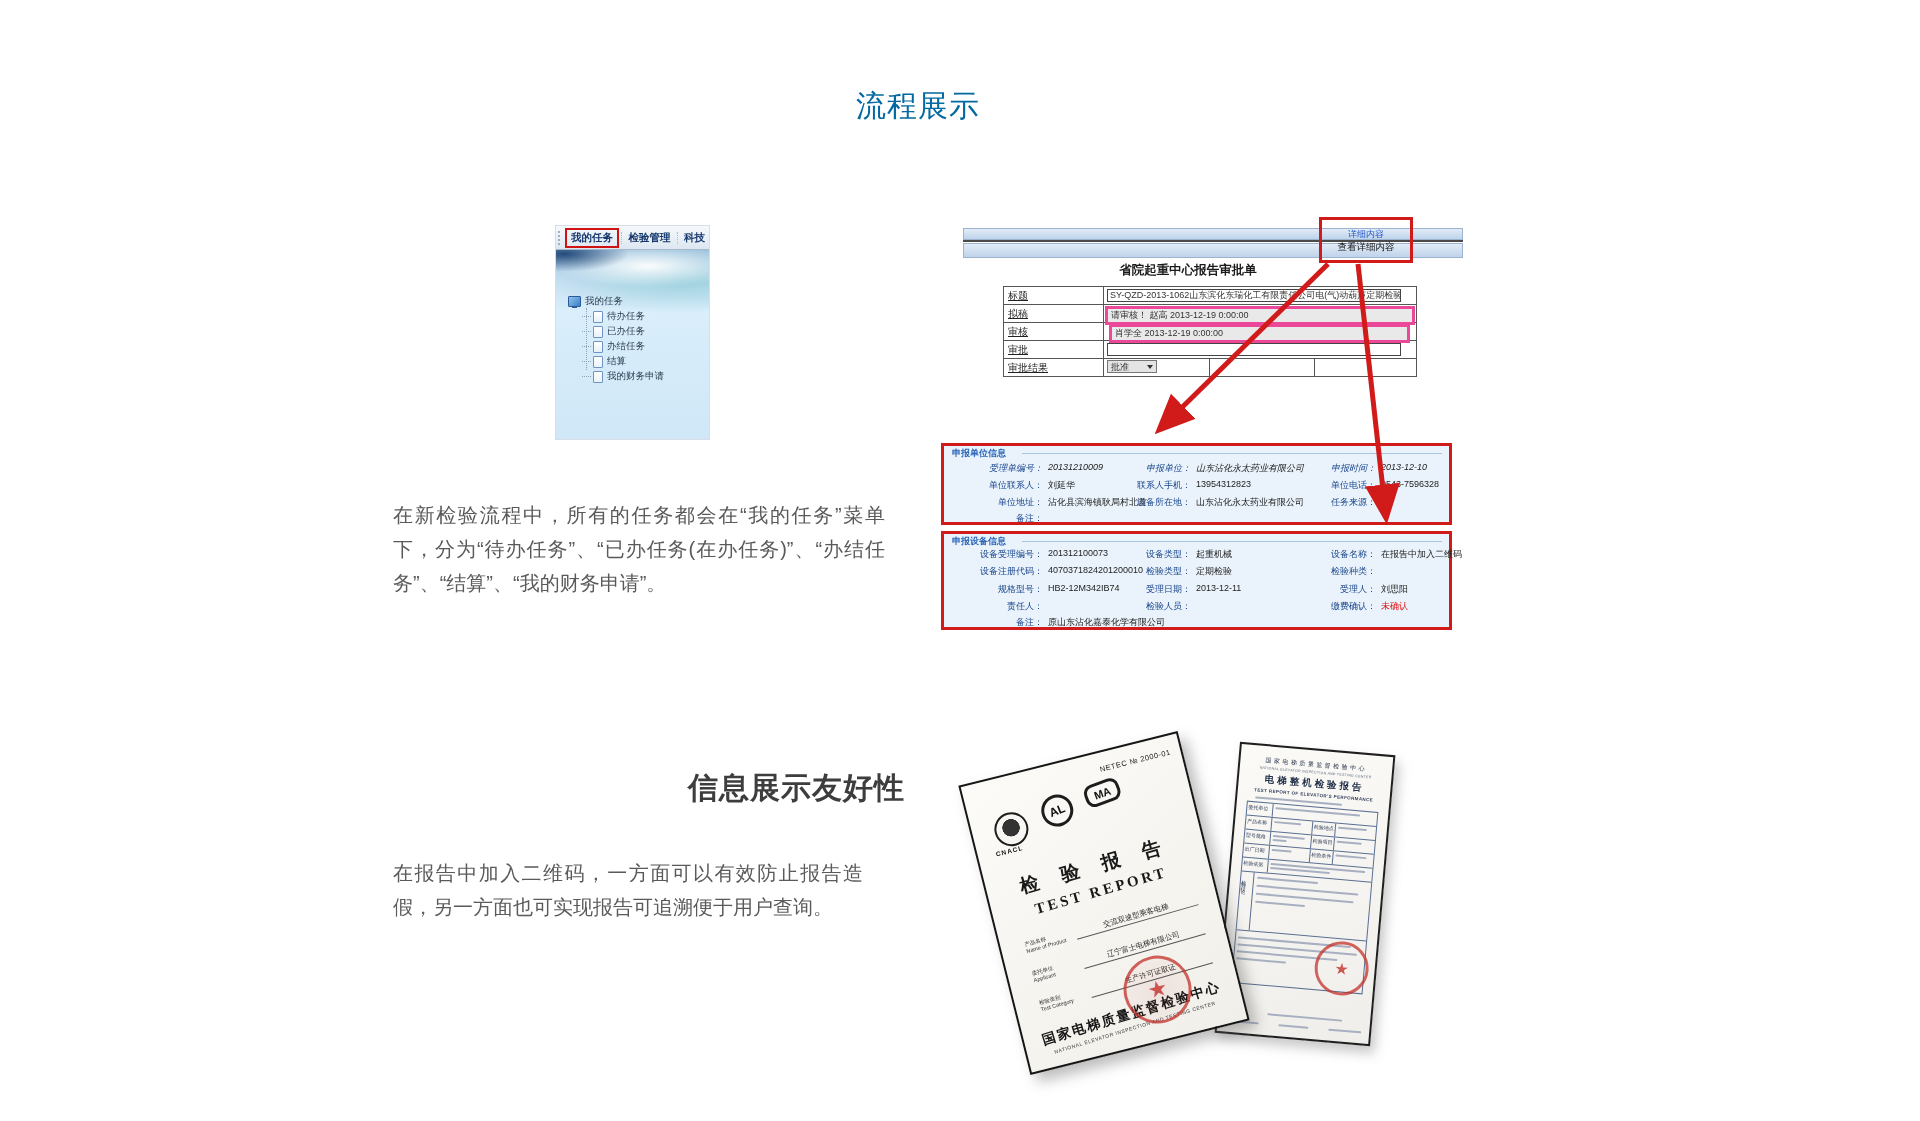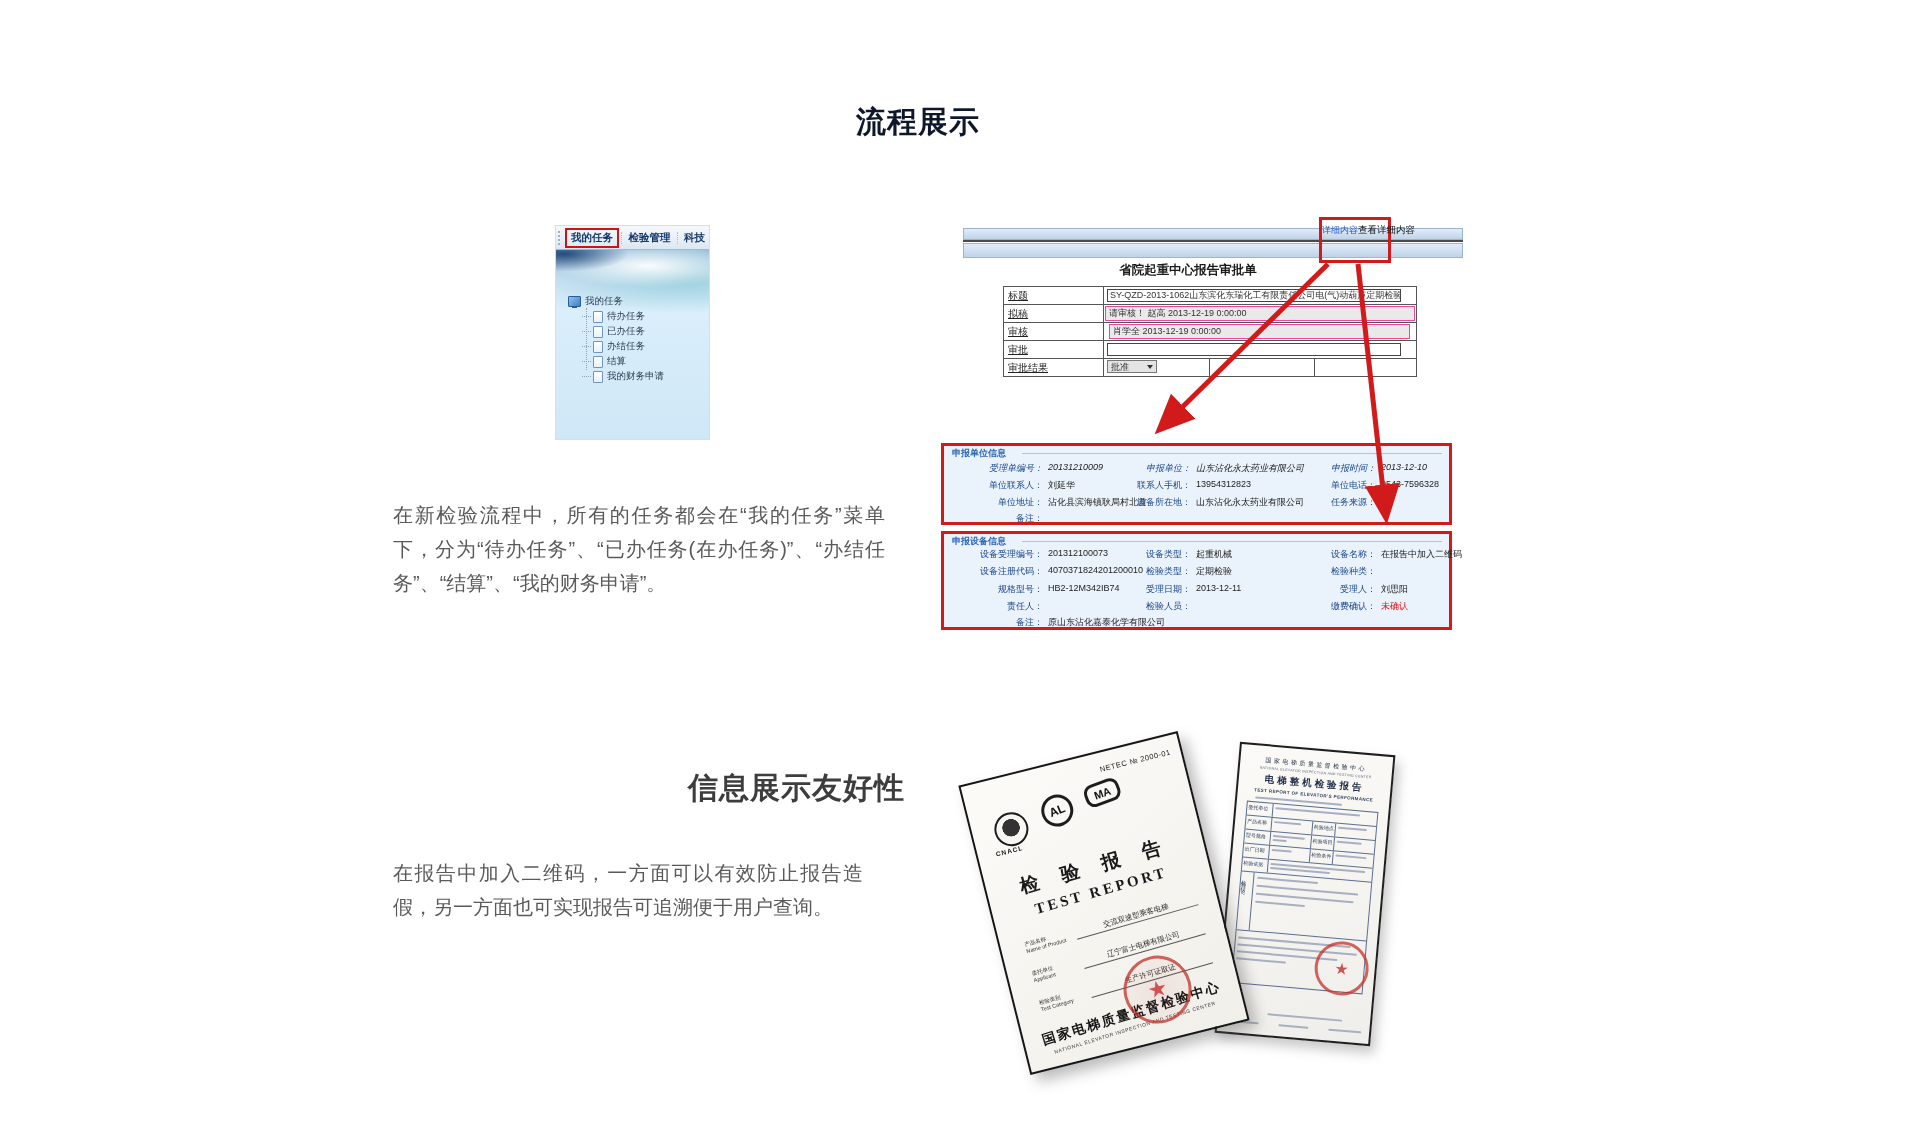--- a/index.html
+++ b/index.html
@@ -1,21 +1,21 @@
 <!DOCTYPE html>
 <html><head>
 <meta charset="utf-8">
 <style>
   html,body{margin:0;padding:0;background:#fff;}
   body{font-family:"Liberation Sans","DejaVu Sans",sans-serif;color:#333;}
   .page{position:relative;width:1920px;height:1121px;background:#fff;overflow:hidden;}
 
   
   .h1wrap{position:absolute;left:390px;top:86px;width:1056px;text-align:center;}
-  .h1wrap h1{margin:16px;font-size:30px;font-weight:bold;color:#0f172a;letter-spacing:1px;}
+  .h1wrap h1{margin:0;font-size:30px;font-weight:normal;color:#0369a1;letter-spacing:1px;}
   .h2wrap{position:absolute;left:393px;top:768px;width:512px;text-align:center;}
   .h2wrap h2{margin:0;font-size:30px;font-weight:bold;color:#3d3d3d;letter-spacing:1px;text-align:right;}
   .para{position:absolute;font-size:20px;line-height:34px;color:#5a5a5a;text-align:justify;}
   .para1{left:393px;top:478px;width:492px;}
   .para2{left:393px;top:836px;width:470px;}
 
   
   .menu-shot{position:absolute;left:555px;top:225px;width:153px;height:213px;overflow:hidden;border:1px solid #d8dee6;background:#fff;}
   .mtoolbar{position:relative;height:23px;display:flex;align-items:center;background:linear-gradient(180deg,#f6f9fc,#dde7f1);border-bottom:1px solid #a9b9cc;}
   .grip{width:4px;height:14px;margin:0 3px 0 2px;border-left:2px dotted #9fb0c4;}
@@ -36,31 +36,31 @@
   .ic-pc{display:inline-block;width:11px;height:9px;margin-right:4px;border:1px solid #2a5a9a;border-radius:1px;background:linear-gradient(135deg,#8cc4ee,#3f7fc4);position:relative;}
   .ic-pc::after{content:"";position:absolute;left:3px;top:9px;width:5px;height:2px;background:#2a5a9a;}
   .ic-doc{display:inline-block;width:8px;height:10px;margin-right:4px;border:1px solid #6f94c2;border-radius:1px;background:linear-gradient(180deg,#fff,#e8f1fa);}
 
   
   .form-shot{position:absolute;left:936px;top:215px;width:572px;height:440px;background:#fff;}
   .fbar{position:absolute;left:27px;width:498px;background:linear-gradient(180deg,#e2ecf7,#bfd3ea);border:1px solid #9cb4d2;}
   .fbar1{top:13px;height:10px;}
   .fdark{position:absolute;left:27px;top:25px;width:500px;height:2px;background:#4a4a4a;}
   .fbar2{top:28px;height:13px;}
-  .redbox{position:absolute;left:383px;top:2px;width:72px;height:46px;border:3px solid #d11a1a;box-sizing:border-box;display:flex;flex-direction:row;justify-content:space-between;padding:4px 0 3px;z-index:5;}
+  .redbox{position:absolute;left:383px;top:2px;width:94px;height:46px;border:3px solid #d11a1a;box-sizing:border-box;display:flex;flex-direction:column;justify-content:center;padding:4px 0 3px;z-index:5;}
   .detail-link{font-size:9px;color:#2255cc;text-align:center;white-space:nowrap;}
   .view-detail{font-size:9.5px;color:#111;text-align:center;white-space:nowrap;}
   .ftitle{position:absolute;left:40px;top:47px;width:424px;text-align:center;font-size:12.5px;font-weight:bold;color:#1a1a1a;}
   .ftable{position:absolute;left:67px;top:71px;width:414px;border:1px solid #555;box-sizing:border-box;background:#fff;}
   .frow{display:flex;height:17px;border-bottom:1px solid #555;}
   .frow:last-child{border-bottom:none;}
   .flab{width:100px;border-right:1px solid #555;font-size:10px;color:#222;padding:2px 0 0 4px;box-sizing:border-box;text-decoration:underline;}
   .fval{flex:1;position:relative;}
   .inp{position:absolute;left:3px;top:2px;height:11px;border:1px solid #444;background:#fff;font-size:9px;line-height:11px;padding:0 2px;overflow:hidden;white-space:nowrap;}
-  .ro{position:absolute;left:1px;top:1px;right:1px;height:13px;border:1px solid #ec4899;background:#e9e9e9;font-size:9px;line-height:13px;padding:0 3px;overflow:hidden;white-space:nowrap;}
+  .ro{position:absolute;left:1px;top:1px;right:1px;height:13px;border:3px solid #ec4899;background:#e9e9e9;font-size:9px;line-height:13px;padding:0 3px;overflow:hidden;white-space:nowrap;}
   .ro2{left:5px;right:6px;}
   .w-title{width:288px;}
   .w-appr{width:288px;}
   .cell-l{position:absolute;top:0;bottom:0;width:1px;background:#555;}
   .selbox{position:absolute;left:3px;top:1px;width:50px;height:13px;border:1px solid #777;background:#e4e4e4;font-size:9px;line-height:13px;padding:0 12px 0 3px;box-sizing:border-box;}
   .selbox::after{content:"";position:absolute;right:3px;top:4px;border:3px solid transparent;border-top:4px solid #333;}
   .secbox{position:absolute;left:5px;width:511px;border:3px solid #d11a1a;box-sizing:border-box;background:#eaf3fb;}
   .unitbox{top:228px;height:82px;}
   .devbox{top:316px;height:99px;}
   .legend{position:absolute;left:8px;top:1px;font-size:9px;font-weight:bold;color:#2b66b8;}

